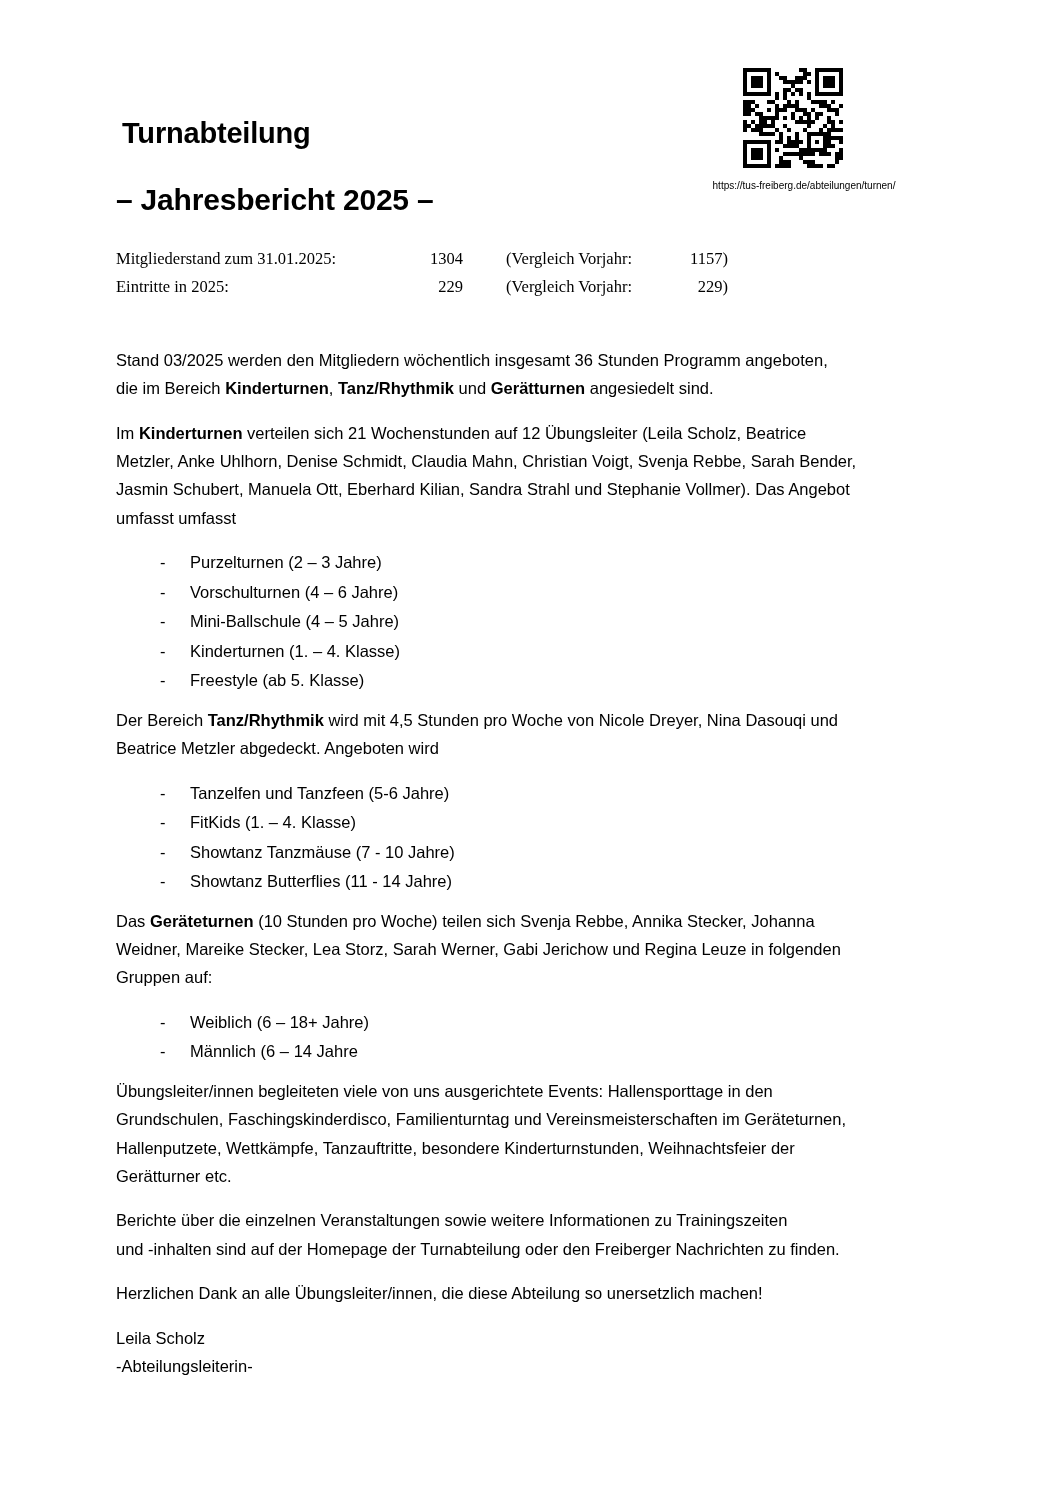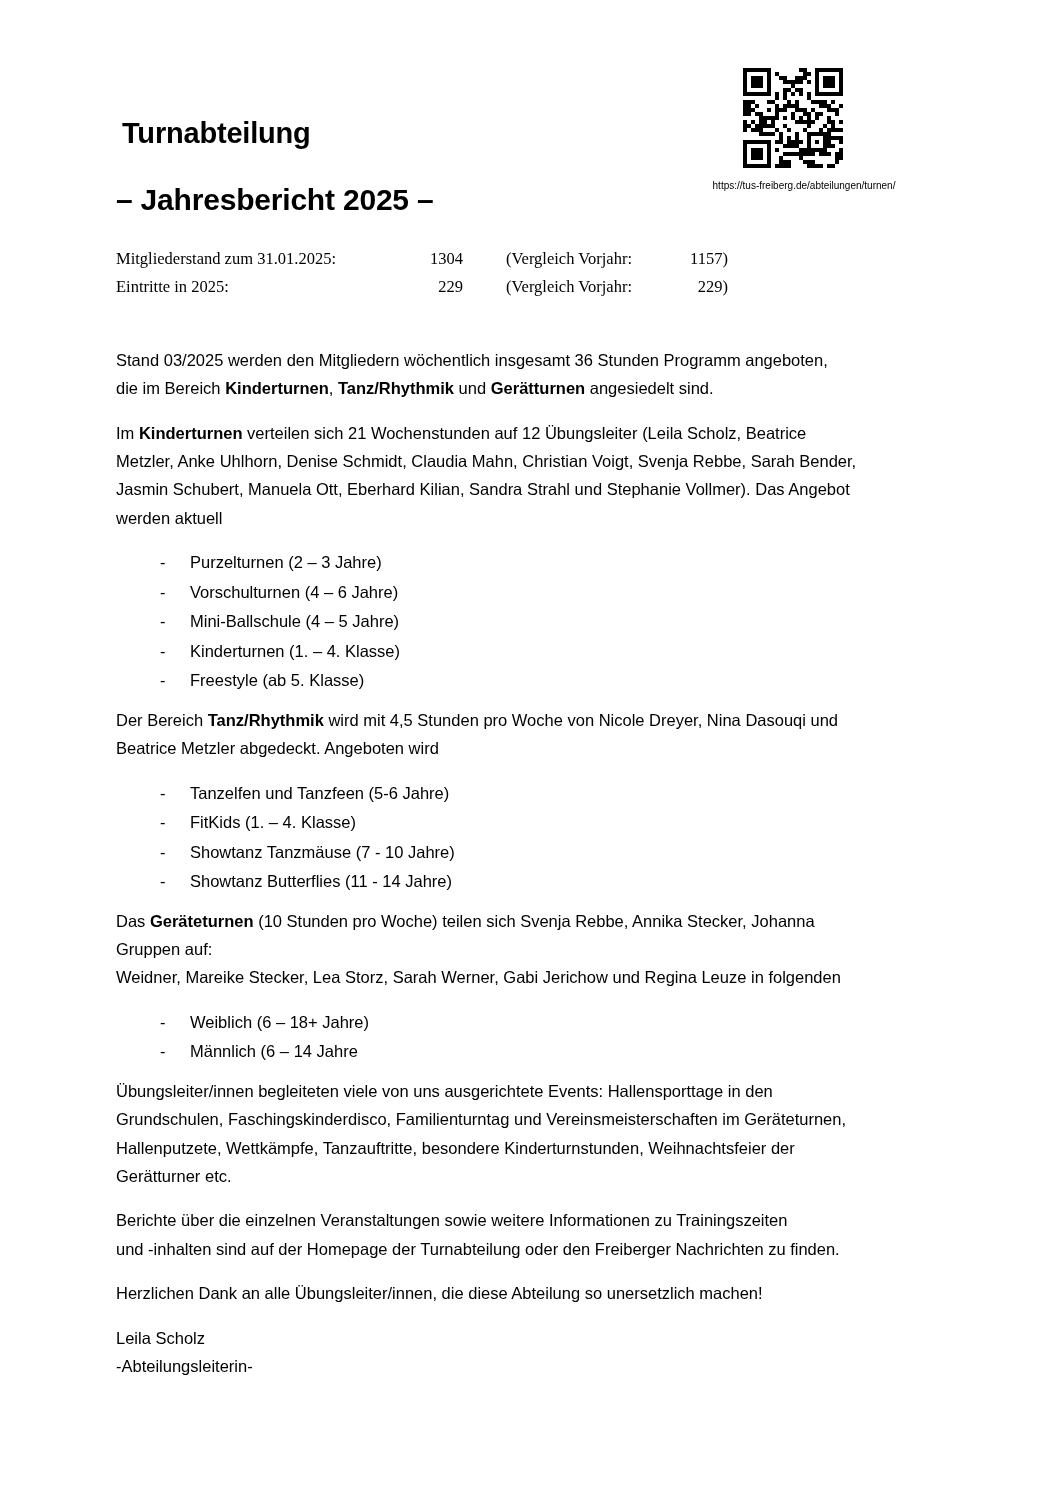--- a/index.html
+++ b/index.html
@@ -399,43 +399,43 @@
 
   <div id="doc-body">
       <div class="para">
         <div class="line"><span>Stand 03/2025 werden den Mitgliedern wöchentlich insgesamt 36 Stunden Programm angeboten,</span></div>
         <div class="line"><span>die im Bereich </span><span class="b">Kinderturnen</span><span>, </span><span class="b">Tanz/Rhythmik</span><span> und </span><span class="b">Gerätturnen</span><span> angesiedelt sind.</span></div>
       </div>
       <div class="para">
         <div class="line"><span>Im </span><span class="b">Kinderturnen</span><span> verteilen sich 21 Wochenstunden auf 12 Übungsleiter (Leila Scholz, Beatrice</span></div>
         <div class="line"><span>Metzler, Anke Uhlhorn, Denise Schmidt, Claudia Mahn, Christian Voigt, Svenja Rebbe, Sarah Bender,</span></div>
         <div class="line"><span>Jasmin Schubert, Manuela Ott, Eberhard Kilian, Sandra Strahl und Stephanie Vollmer). Das Angebot</span></div>
-        <div class="line"><span>werden aktuell</span></div>
+        <div class="line"><span>umfasst umfasst</span></div>
       </div>
       <div class="list">
         <div class="li"><span class="marker">-</span><span class="li-text">Purzelturnen (2 – 3 Jahre)</span></div>
         <div class="li"><span class="marker">-</span><span class="li-text">Vorschulturnen (4 – 6 Jahre)</span></div>
         <div class="li"><span class="marker">-</span><span class="li-text">Mini-Ballschule (4 – 5 Jahre)</span></div>
         <div class="li"><span class="marker">-</span><span class="li-text">Kinderturnen (1. – 4. Klasse)</span></div>
         <div class="li"><span class="marker">-</span><span class="li-text">Freestyle (ab 5. Klasse)</span></div>
       </div>
       <div class="para">
         <div class="line"><span>Der Bereich </span><span class="b">Tanz/Rhythmik</span><span> wird mit 4,5 Stunden pro Woche von Nicole Dreyer, Nina Dasouqi und</span></div>
         <div class="line"><span>Beatrice Metzler abgedeckt. Angeboten wird</span></div>
       </div>
       <div class="list">
         <div class="li"><span class="marker">-</span><span class="li-text">Tanzelfen und Tanzfeen (5-6 Jahre)</span></div>
         <div class="li"><span class="marker">-</span><span class="li-text">FitKids (1. – 4. Klasse)</span></div>
         <div class="li"><span class="marker">-</span><span class="li-text">Showtanz Tanzmäuse (7 - 10 Jahre)</span></div>
         <div class="li"><span class="marker">-</span><span class="li-text">Showtanz Butterflies (11 - 14 Jahre)</span></div>
       </div>
       <div class="para">
         <div class="line"><span>Das </span><span class="b">Geräteturnen</span><span> (10 Stunden pro Woche) teilen sich Svenja Rebbe, Annika Stecker, Johanna</span></div>
+        <div class="line"><span>Weidner, Mareike Stecker, Lea Storz, Sarah Werner, Gabi Jerichow und Regina Leuze in folgenden</span></div>
         <div class="line"><span>Gruppen auf:</span></div>
-        <div class="line"><span>Weidner, Mareike Stecker, Lea Storz, Sarah Werner, Gabi Jerichow und Regina Leuze in folgenden</span></div>
       </div>
       <div class="list">
         <div class="li"><span class="marker">-</span><span class="li-text">Weiblich (6 – 18+ Jahre)</span></div>
         <div class="li"><span class="marker">-</span><span class="li-text">Männlich (6 – 14 Jahre</span></div>
       </div>
       <div class="para">
         <div class="line"><span>Übungsleiter/innen begleiteten viele von uns ausgerichtete Events: Hallensporttage in den</span></div>
         <div class="line"><span>Grundschulen, Faschingskinderdisco, Familienturntag und Vereinsmeisterschaften im Geräteturnen,</span></div>
         <div class="line"><span>Hallenputzete, Wettkämpfe, Tanzauftritte, besondere Kinderturnstunden, Weihnachtsfeier der</span></div>
         <div class="line"><span>Gerätturner etc.</span></div>

